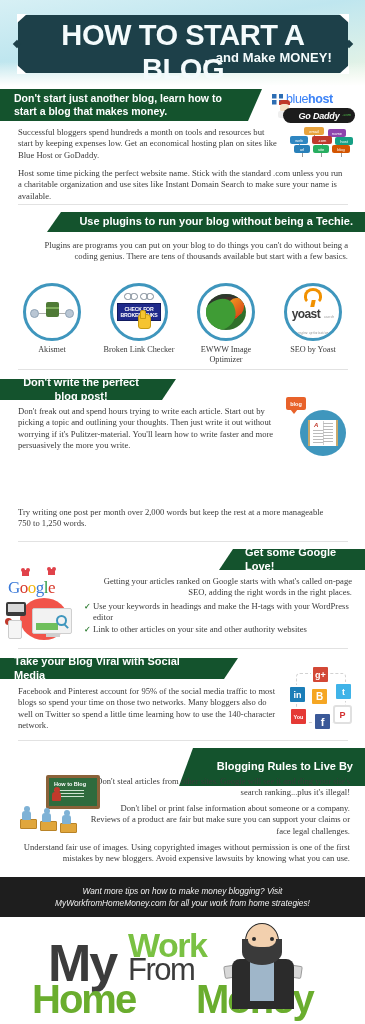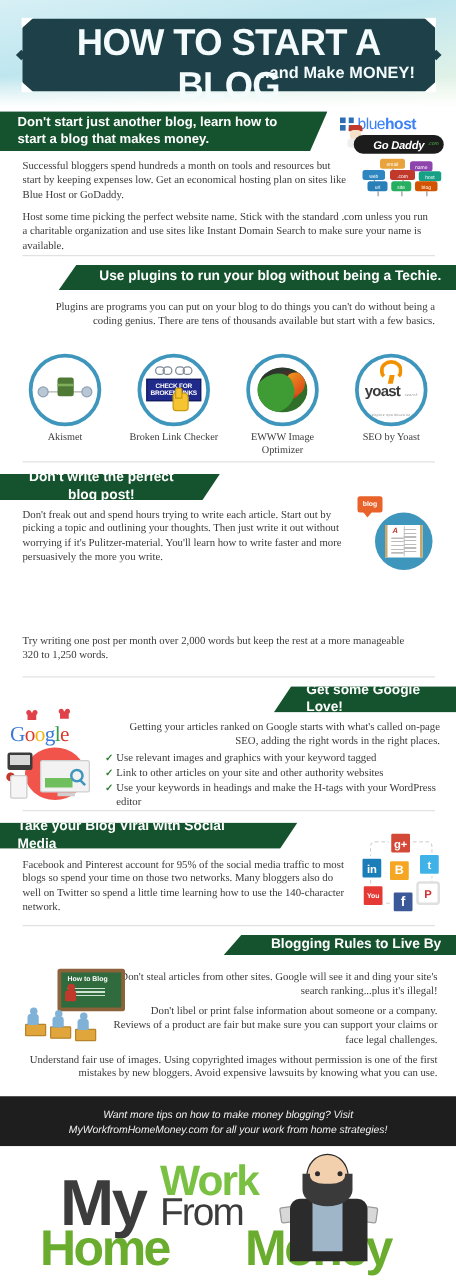--- a/index.html
+++ b/index.html
@@ -556,21 +556,21 @@
       <div class="plugin-label">SEO by Yoast</div>
     </div>
   </div>
 
   <div class="hr" style="top:369px;"></div>
 
   <div class="banner left-anchored" style="left:0; top:379px; width:176px; height:21px; font-size:11px;text-align:center;">
     <span>Don't write the perfect blog post!</span>
   </div>
   <div class="body-text" style="left:18px; top:406px; width:262px;">Don't freak out and spend hours trying to write each article. Start out by picking a topic and outlining your thoughts. Then just write it out without worrying if it's Pulitzer-material. You'll learn how to write faster and more persuasively the more you write.</div>
-  <div class="body-text" style="left:18px; top:507px; width:320px;">Try writing one post per month over 2,000 words but keep the rest at a more manageable 320 to 1,250 words.</div>
+  <div class="body-text" style="left:18px; top:507px; width:320px;">Try writing one post per month over 2,000 words but keep the rest at a more manageable 750 to 1,250 words.</div>
 
   <div class="blog-bubble">
     <span>blog</span>
   </div>
   <div class="book-circle">
     <span class="book">
       <i class="redA">A</i>
       <i class="lines"></i>
       <i class="lines2"></i>
     </span>
@@ -599,23 +599,22 @@
           <i></i>
           <i></i>
           <i></i>
           <i></i>
           <i></i>
         </i>
       <i class="seo-mag"></i>
     </span>
   </div>
   <ul class="check-list">
-    <li>Use relevant images and graphics with your keyword tagged</li>
+    <li>Use your keywords in headings and make the H-tags with your WordPress editor</li>
     <li>Link to other articles on your site and other authority websites</li>
-    <li>Use your keywords in headings and make the H-tags with your WordPress editor</li>
   </ul>
 
   <div class="hr" style="top:648px;"></div>
 
   <div class="banner left-anchored" style="left:0; top:658px; width:238px; height:21px; font-size:11px;">
     <span>Take your Blog Viral with Social Media</span>
   </div>
   <div class="body-text" style="left:18px; top:686px; width:262px;">Facebook and Pinterest account for 95% of the social media traffic to most blogs so spend your time on those two networks. Many bloggers also do well on Twitter so spend a little time learning how to use the 140-character network.</div>
 
   <div class="social-wrap">
@@ -624,21 +623,21 @@
     <span class="sq gp">g+</span>
     <span class="sq tw">t</span>
     <span class="sq yt">You</span>
     <span class="sq pi">P</span>
     <span class="sq fb">f</span>
     <span class="sq bl">B</span>
   </div>
 
   <div class="hr" style="top:740px;"></div>
 
-  <div class="banner right-anchored" style="right:0; top:748px; width:186px; height:16px; font-size:11px;">
+  <div class="banner right-anchored" style="right:0; top:748px; width:186px; height:38px; font-size:11px;">
     <span>Blogging Rules to Live By</span>
   </div>
   <div class="body-text t-right" style="left:74px; top:776px; width:276px;">Don't steal articles from other sites. Google will see it and ding your site's search ranking...plus it's illegal!</div>
   <div class="body-text t-right" style="left:90px; top:803px; width:260px;">Don't libel or print false information about someone or a company. Reviews of a product are fair but make sure you can support your claims or face legal challenges.</div>
   <div class="body-text t-right" style="left:18px; top:842px; width:332px;">Understand fair use of images. Using copyrighted images without permission is one of the first mistakes by new bloggers. Avoid expensive lawsuits by knowing what you can use.</div>
 
   <div class="class-art">
     <span class="board">
       <b>How to Blog</b>
       <i></i>

